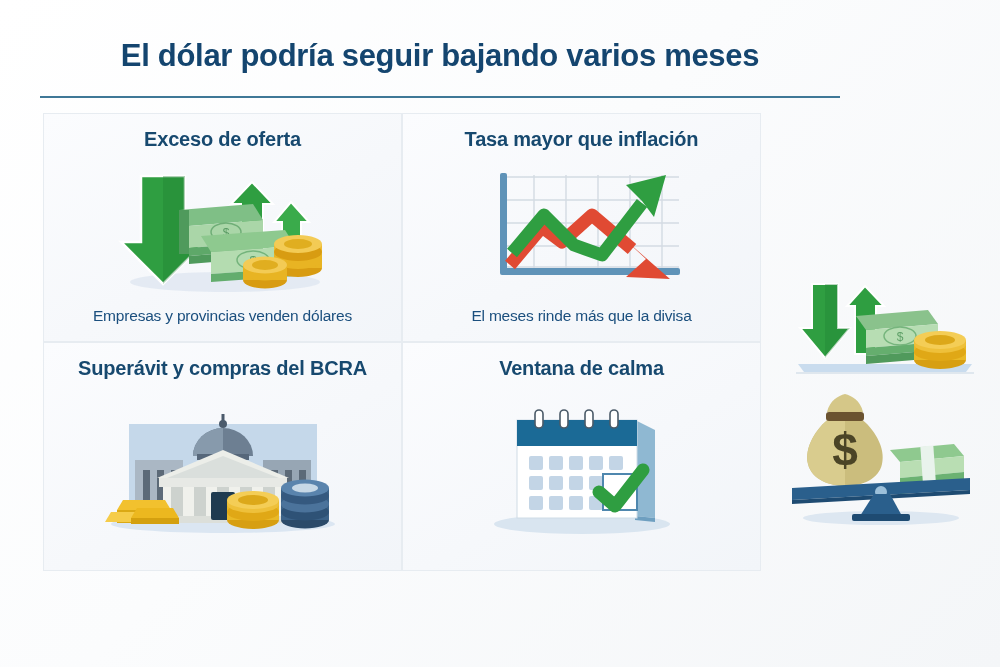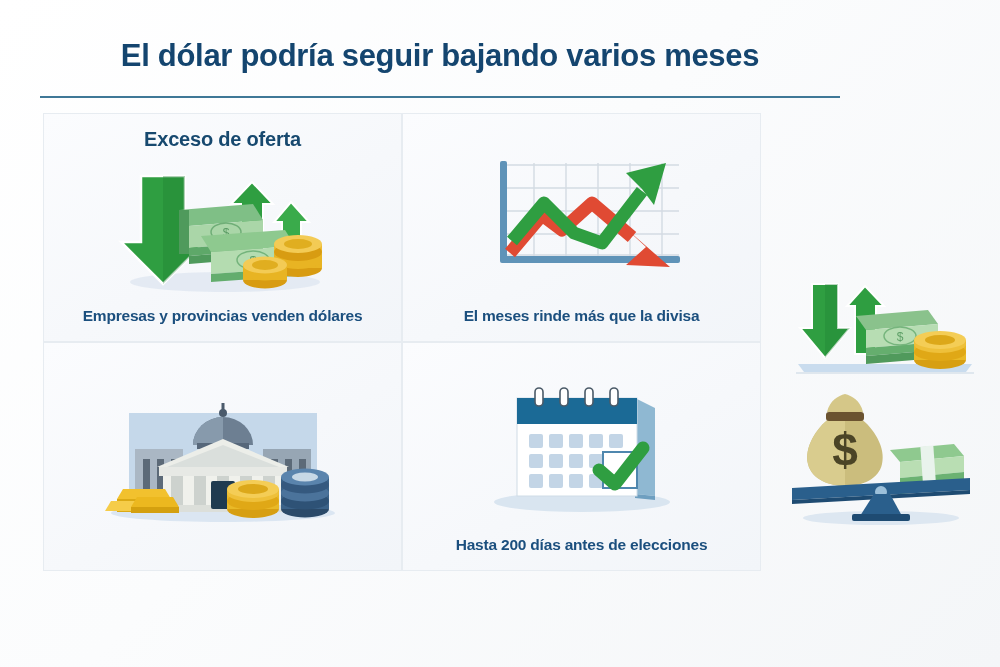--- a/index.html
+++ b/index.html
@@ -61,21 +61,21 @@
   }
   .card-art {
     flex: 1;
     width: 100%;
     display: flex;
     align-items: center;
     justify-content: center;
   }
   .card-sub {
     font-size: 15.5px;
-    font-weight: bold;
+    font-weight: normal;
     color: #1b4f7e;
     text-align: center;
     letter-spacing: -.2px;
     white-space: nowrap;
     padding-bottom: 4px;
   }
 
   
   .side-top {
     position: absolute;
@@ -148,20 +148,21 @@
             <ellipse cx="152" cy="108" rx="22" ry="8.5" fill="#e8b423"></ellipse>
             <ellipse cx="152" cy="101" rx="22" ry="8.5" fill="#f3cb55"></ellipse>
             <ellipse cx="152" cy="101" rx="13" ry="5" fill="#e0ae20"></ellipse>
           </g>
         </svg>
       </div>
       <div class="card-sub">Empresas y provincias venden dólares</div>
     </div>
 
     <div class="card">
+      <div class="card-title">Tasa mayor que inflación</div>
       <div class="card-art">
         <svg width="215" height="125" viewBox="0 0 215 125">
 
           <g stroke="#d3dbe3" stroke-width="1.4">
             <line x1="30" y1="10" x2="205" y2="10"></line>
             <line x1="30" y1="33" x2="205" y2="33"></line>
             <line x1="30" y1="56" x2="205" y2="56"></line>
             <line x1="30" y1="79" x2="205" y2="79"></line>
             <line x1="30" y1="100" x2="205" y2="100"></line>
             <line x1="60" y1="8" x2="60" y2="102"></line>
@@ -178,20 +179,21 @@
           <polygon points="148,70 196,112 152,110 172,92" fill="#e04a33"></polygon>
 
           <polyline points="38,86 70,48 100,78 128,88 168,36" fill="none" stroke="#2f9e41" stroke-width="13" stroke-linejoin="round" stroke-linecap="butt"></polyline>
           <polygon points="152,18 192,8 180,50 168,34" fill="#2f9e41"></polygon>
         </svg>
       </div>
       <div class="card-sub">El meses rinde más que la divisa</div>
     </div>
 
     <div class="card">
+      <div class="card-title">Superávit y compras del BCRA</div>
       <div class="card-art">
         <svg width="260" height="130" viewBox="0 0 260 130">
           <ellipse cx="130" cy="120" rx="112" ry="9" fill="#dbe6f2"></ellipse>
 
           <rect x="36" y="20" width="188" height="96" fill="#c5d8ea"></rect>
 
           <rect x="42" y="56" width="48" height="60" fill="#aab7c4"></rect>
           <rect x="170" y="56" width="48" height="60" fill="#97a6b4"></rect>
           <g fill="#5c6a78">
             <rect x="50" y="66" width="7" height="42"></rect>
@@ -249,20 +251,21 @@
             <ellipse cx="212" cy="100" rx="24" ry="8.5" fill="#4b739b"></ellipse>
             <ellipse cx="212" cy="92" rx="24" ry="8.5" fill="#35597f"></ellipse>
             <ellipse cx="212" cy="84" rx="24" ry="8.5" fill="#5a84ad"></ellipse>
             <ellipse cx="212" cy="84" rx="13" ry="4.5" fill="#c7d8e6"></ellipse>
           </g>
         </svg>
       </div>
     </div>
 
     <div class="card">
+      <div class="card-title">Ventana de calma</div>
       <div class="card-art">
         <svg width="210" height="130" viewBox="0 0 210 130">
           <ellipse cx="105" cy="120" rx="88" ry="10" fill="#d9e5f0"></ellipse>
 
           <polygon points="158,16 178,26 178,114 158,112" fill="#8fb8d2"></polygon>
           <polygon points="158,112 178,114 178,118 158,116" fill="#6e9fc0"></polygon>
 
           <rect x="40" y="16" width="120" height="98" fill="#ffffff" stroke="#cfdce6" stroke-width="1"></rect>
 
           <rect x="40" y="16" width="120" height="26" fill="#1b6a96"></rect>
@@ -288,21 +291,20 @@
             <rect x="72" y="92" width="14" height="14" rx="2"></rect>
             <rect x="92" y="92" width="14" height="14" rx="2"></rect>
             <rect x="112" y="92" width="14" height="14" rx="2"></rect>
           </g>
 
           <rect x="126" y="70" width="34" height="36" fill="none" stroke="#4f87ae" stroke-width="2"></rect>
 
           <polyline points="122,88 138,102 166,66" fill="none" stroke="#2f9e41" stroke-width="13" stroke-linecap="round" stroke-linejoin="round"></polyline>
         </svg>
       </div>
-      <div class="card-sub">Hasta 200 días antes de elecciones</div>
     </div>
 
   </div>
 
   <div class="side-top">
     <svg width="200" height="115" viewBox="0 0 200 115">
 
       <polygon points="18,92 192,92 186,100 24,100" fill="#c9dcee"></polygon>
       <rect x="16" y="100" width="178" height="2" fill="#dfe7ee"></rect>
 

